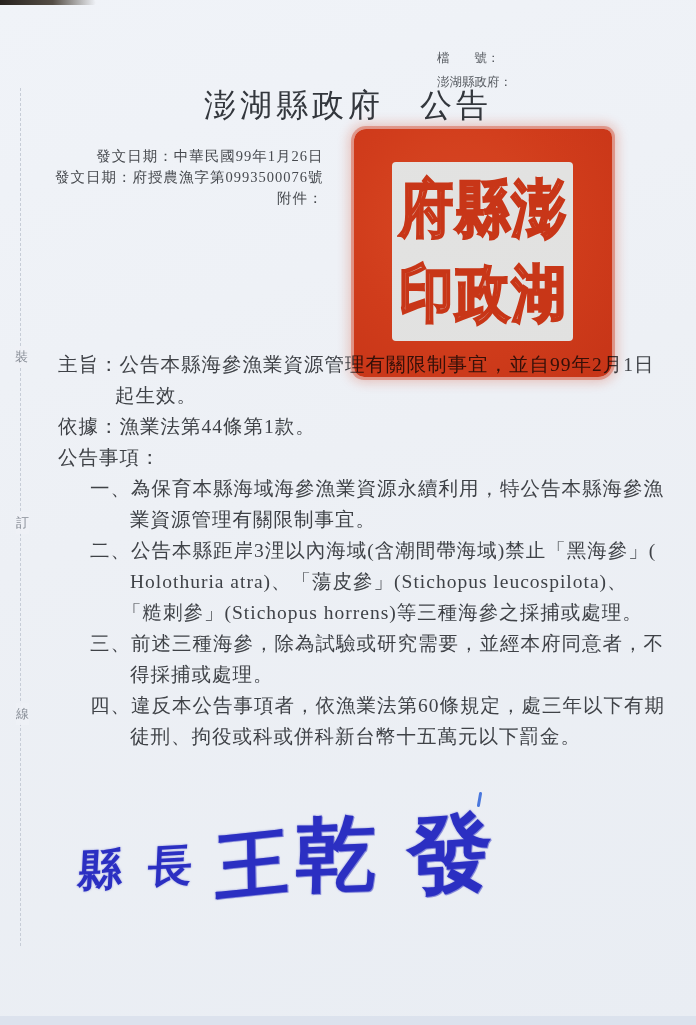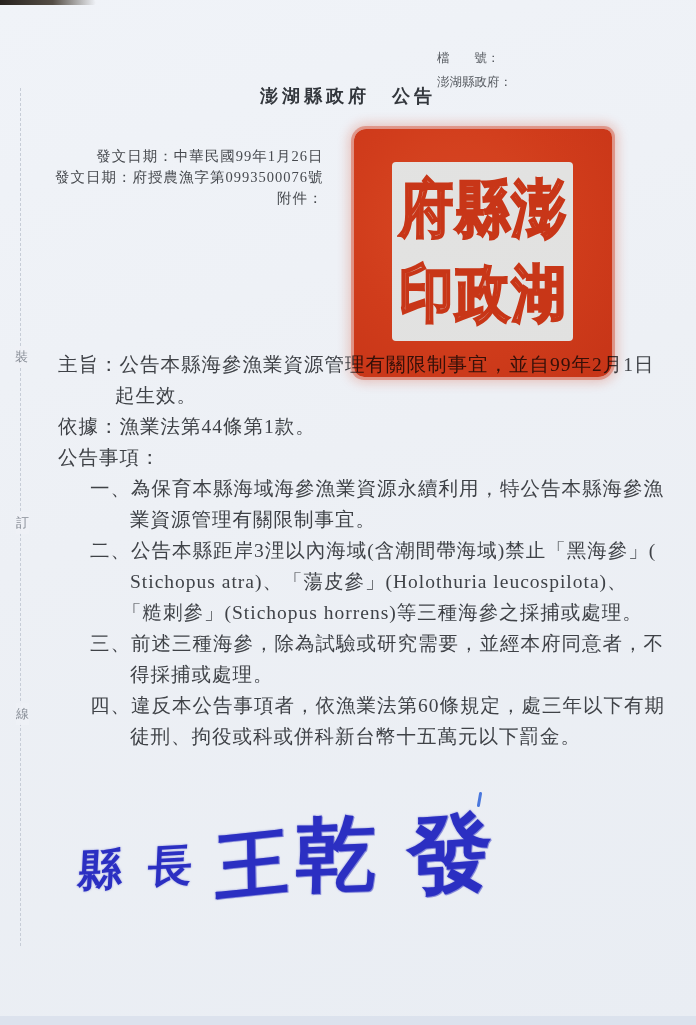--- a/index.html
+++ b/index.html
@@ -28,21 +28,21 @@
     background:rgba(238,241,246,.9); padding:2px 0;
   }
   .bm-1 { left:15px; top:346px; }
   .bm-2 { left:16px; top:512px; }
   .bm-3 { left:16px; top:703px; }
   
   .file-block { position:absolute; left:437px; top:46px; font-size:12.5px; color:#54585e; }
   .file-block div { height:24px; line-height:24px; }
   .doc-title {
     position:absolute; left:50%; transform:translateX(-50%); top:84px;
-    font-size:18px; letter-spacing:4px; color:#33373d; white-space:nowrap; font-weight:700;
+    font-size:32px; letter-spacing:4px; color:#33373d; white-space:nowrap; font-weight:400;
   }
   
   .meta { position:absolute; left:55px; top:146px; font-size:14.5px; line-height:21px; color:#474a4f; letter-spacing:1px; white-space:nowrap;text-align:right; }
   
   .seal {
     position:absolute; left:354px; top:129px; width:258px; height:248px;
     background:radial-gradient(ellipse at 42% 38%, #e8451c 0%, #de3712 55%, #d52f0e 100%);
     border-radius:12px 8px 14px 10px;
     box-shadow:0 0 0 3px rgba(221,53,18,.38), 0 0 12px 5px rgba(221,53,18,.28);
     mix-blend-mode:multiply; opacity:.96;
@@ -106,21 +106,21 @@
   </div>
 
   <div class="body-text">
     <div class="ln">主旨：公告本縣海參漁業資源管理有關限制事宜，並自99年2月1日</div>
     <div class="ln ind-subj">起生效。</div>
     <div class="ln">依據：漁業法第44條第1款。</div>
     <div class="ln">公告事項：</div>
     <div class="ln ind-item">一、為保育本縣海域海參漁業資源永續利用，特公告本縣海參漁</div>
     <div class="ln ind-wrap">業資源管理有關限制事宜。</div>
     <div class="ln ind-item">二、公告本縣距岸3浬以內海域(含潮間帶海域)禁止「黑海參」(</div>
-    <div class="ln ind-wrap">Stichopus atra)、「蕩皮參」(Holothuria leucospilota)、</div>
+    <div class="ln ind-wrap">Holothuria atra)、「蕩皮參」(Stichopus leucospilota)、</div>
     <div class="ln ind-wrap2">「糙刺參」(Stichopus horrens)等三種海參之採捕或處理。</div>
     <div class="ln ind-item">三、前述三種海參，除為試驗或研究需要，並經本府同意者，不</div>
     <div class="ln ind-wrap">得採捕或處理。</div>
     <div class="ln ind-item">四、違反本公告事項者，依漁業法第60條規定，處三年以下有期</div>
     <div class="ln ind-wrap">徒刑、拘役或科或併科新台幣十五萬元以下罰金。</div>
   </div>
 
   <div class="seal">
     <div class="seal-inner">
       <div class="seal-col">

